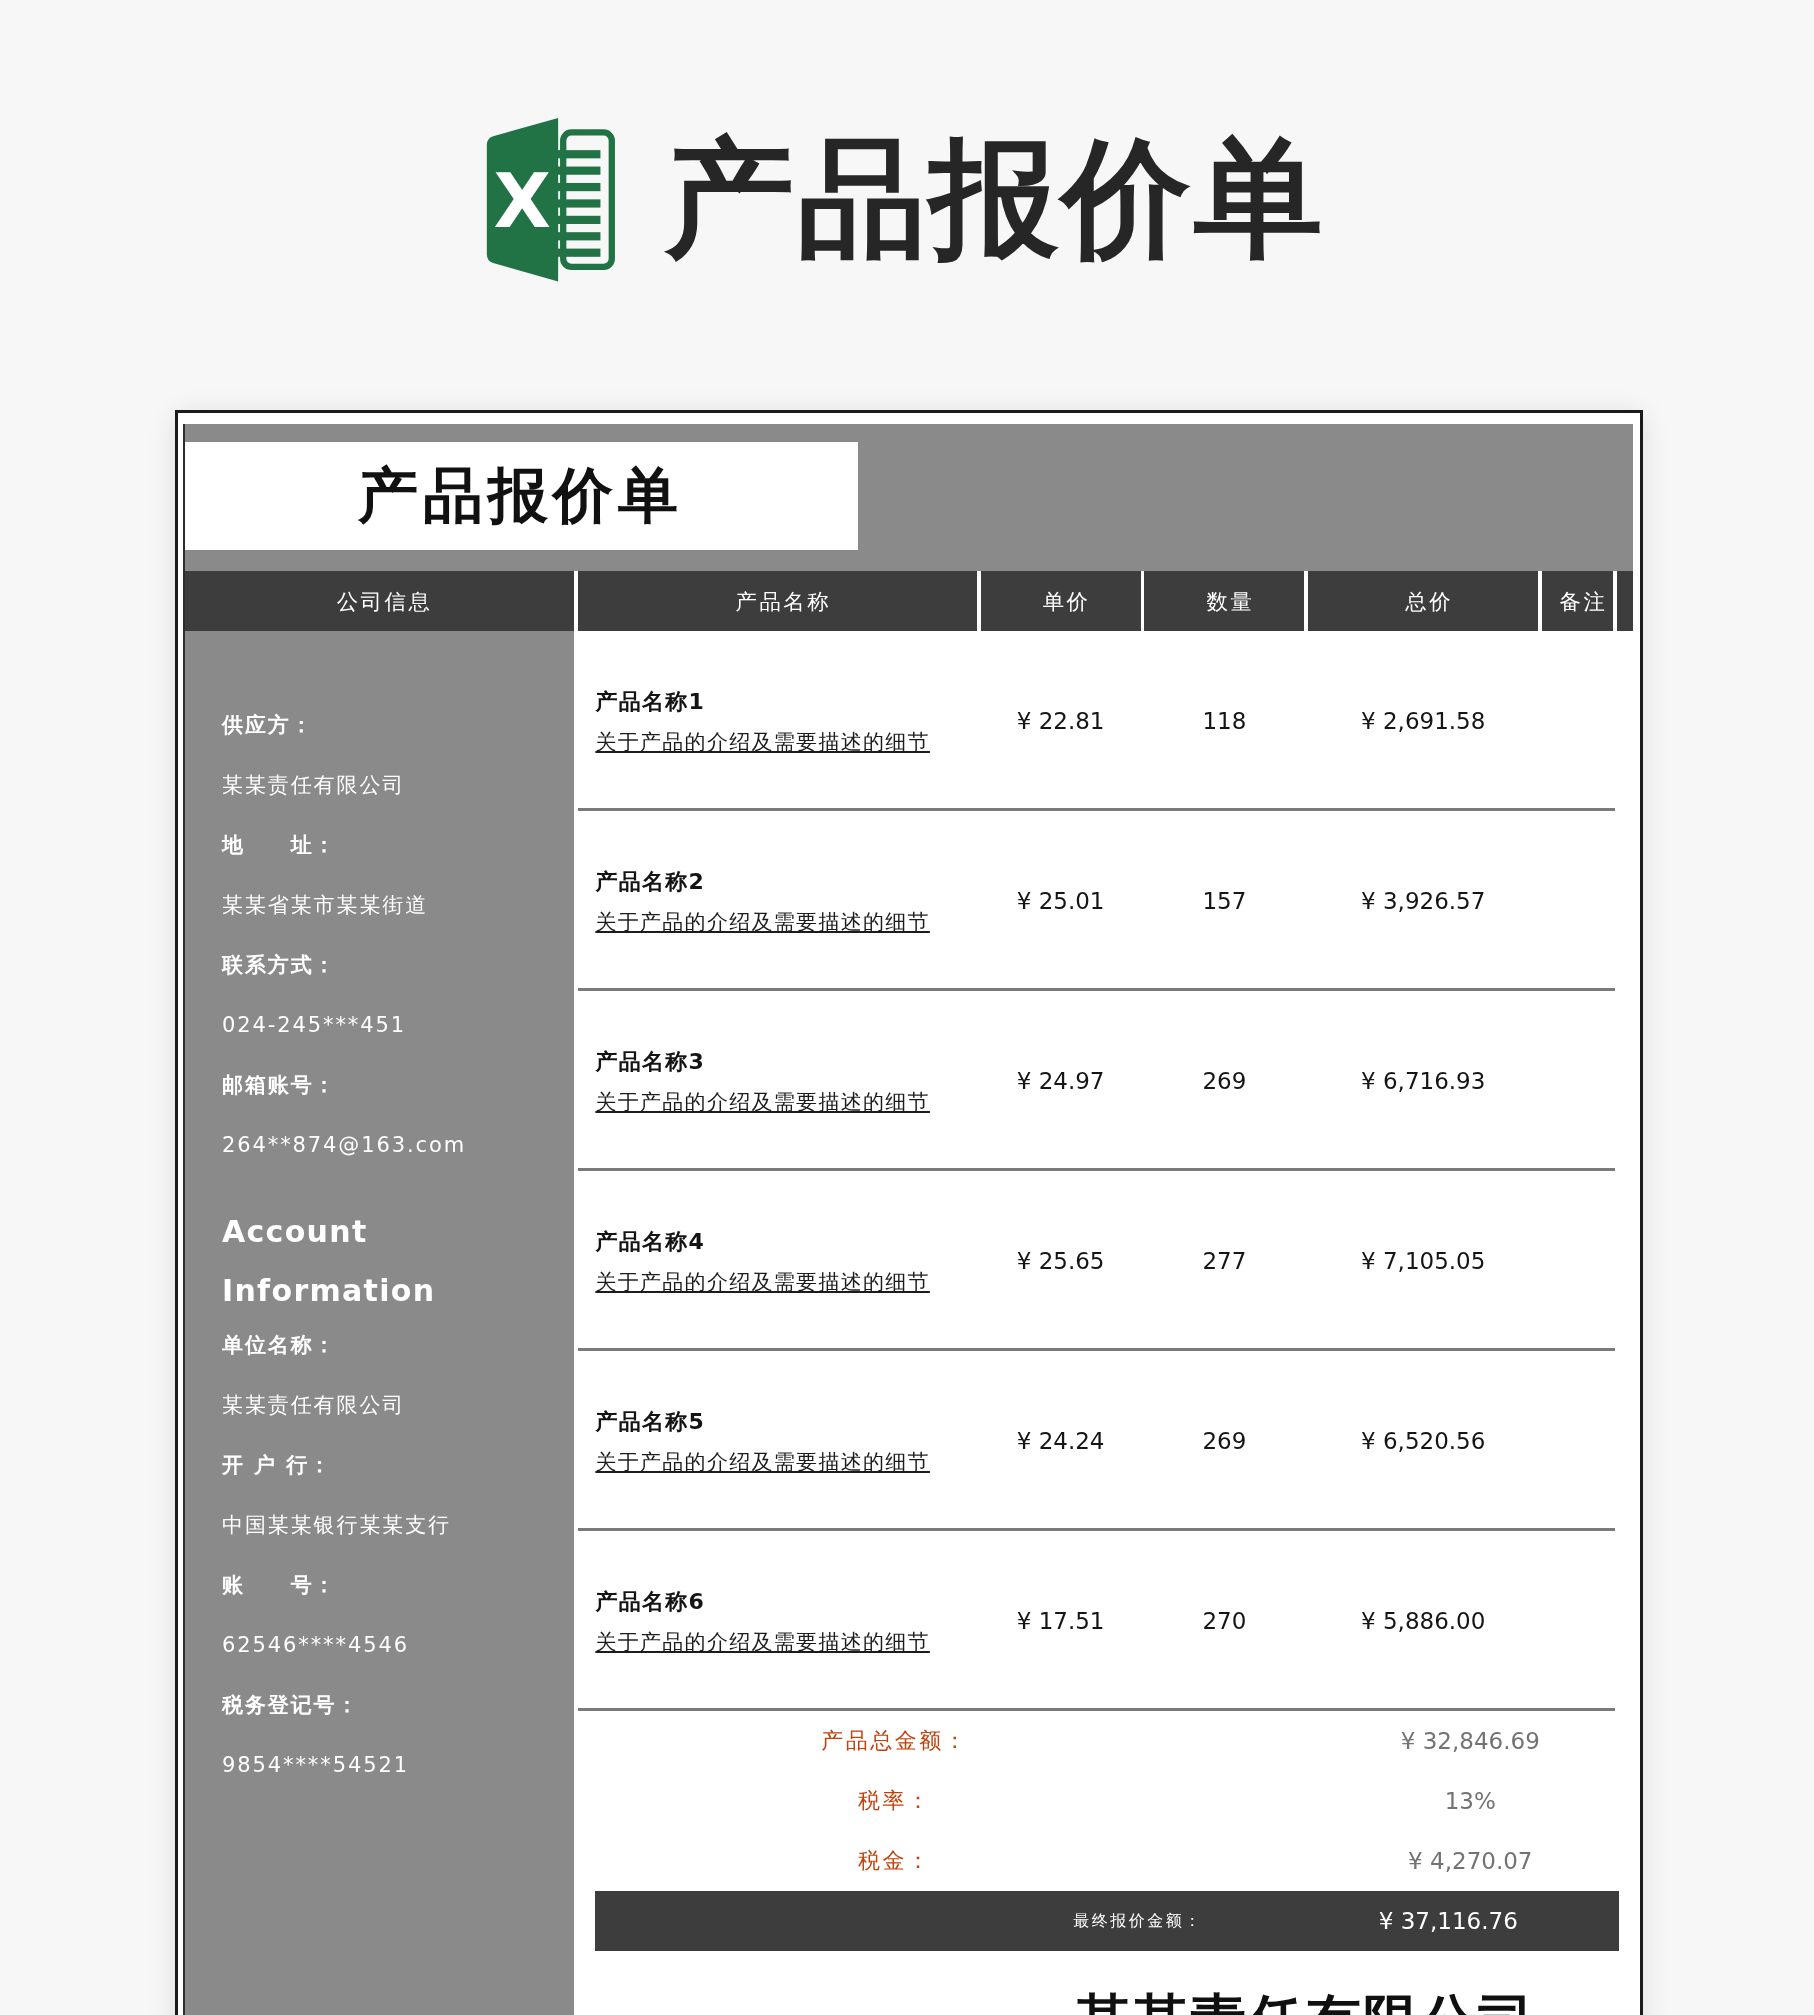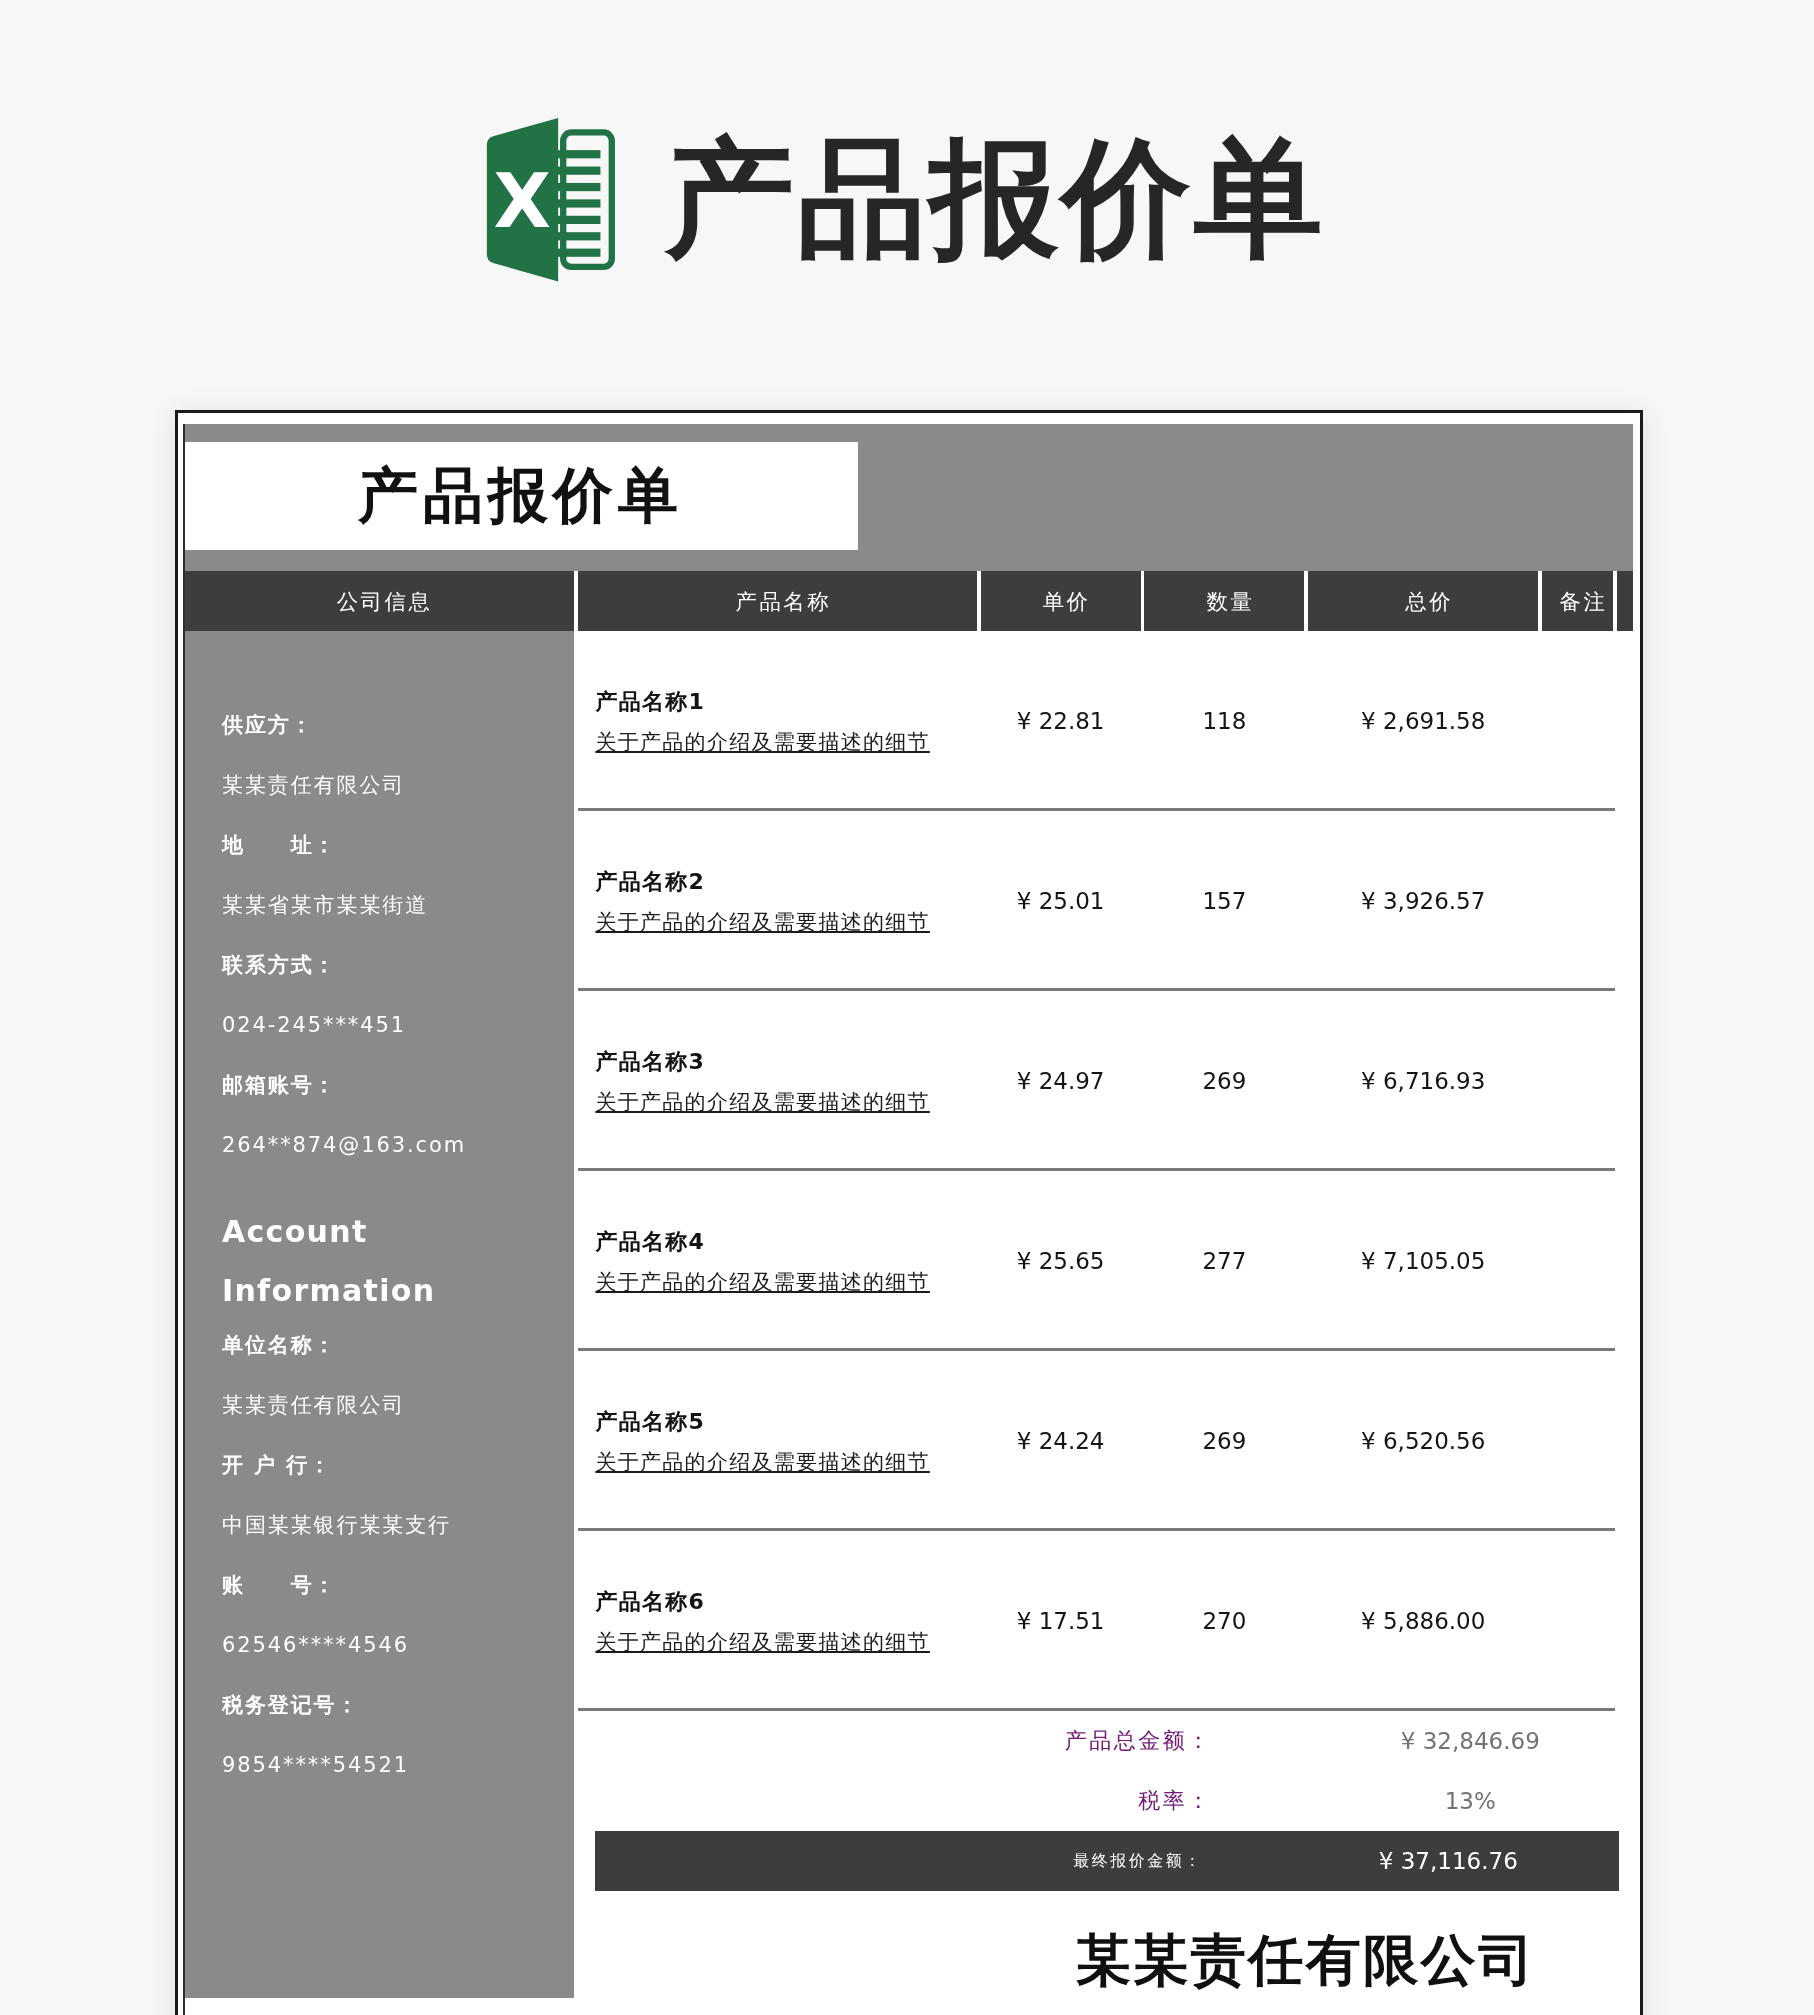--- a/index.html
+++ b/index.html
@@ -52,21 +52,21 @@
   .prow::after{content:""; position:absolute; left:0; bottom:0; width:1037px; height:3.8px; background:#7a7a7a;}
   .pname{width:399px; padding-left:17.6px; box-sizing:border-box;}
   .pname .nm{font-size:22px; font-weight:bold; color:#141414; margin-bottom:11.3px; letter-spacing:1.3px;}
   .pname .ds{font-size:21px; color:#1c1c1c; letter-spacing:1.3px;text-decoration:underline;}
   .pcell{font-size:23px; color:#151515; text-align:center;}
   .c-price{width:160px; margin-left:3.8px;}
   .c-qty{width:160px; margin-left:3.8px;}
   .c-total{width:230px; margin-left:3.8px;}
   
   .srow{height:60px; display:flex; align-items:center;}
-  .slabel{width:634px; text-align:right; font-size:22px; color:#701a75; letter-spacing:2.5px;}
+  .slabel{width:634px; text-align:center; font-size:22px; color:#c2410c; letter-spacing:2.5px;}
   .svalue{width:315px; margin-left:101px; text-align:center; font-size:23px; color:#737373;}
   .finalbar{
     margin-left:17px; width:1024px; height:60px; background:#3d3d3d;
     display:flex; align-items:center; color:#ffffff;
   }
   .flabel{width:608px; text-align:right; font-size:16px; letter-spacing:2.5px;}
   .fvalue{width:315px; margin-left:88px; text-align:center; font-size:23px;}
   .footer-company{
     margin-top:33px; margin-left:498px; width:441px; text-align:center;
     font-size:55px; font-weight:bold; color:#101010; letter-spacing:2.5px; white-space:nowrap;
@@ -203,20 +203,24 @@
           </div>
 
           <div class="srow">
             <div class="slabel">产品总金额：</div>
             <div class="svalue">¥ 32,846.69</div>
           </div>
           <div class="srow">
             <div class="slabel">税率：</div>
             <div class="svalue">13%</div>
           </div>
+          <div class="srow">
+            <div class="slabel">税金：</div>
+            <div class="svalue">¥ 4,270.07</div>
+          </div>
 
           <div class="finalbar">
             <div class="flabel">最终报价金额：</div>
             <div class="fvalue">¥ 37,116.76</div>
           </div>
 
           <div class="footer-company">某某责任有限公司</div>
         </div>
       </div>
 

